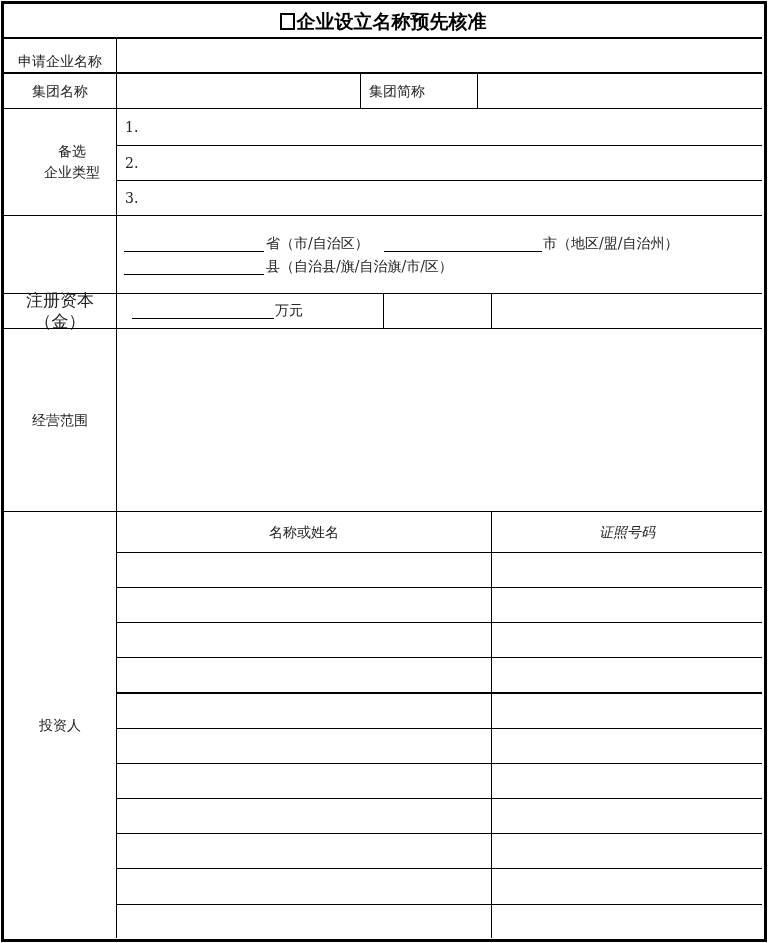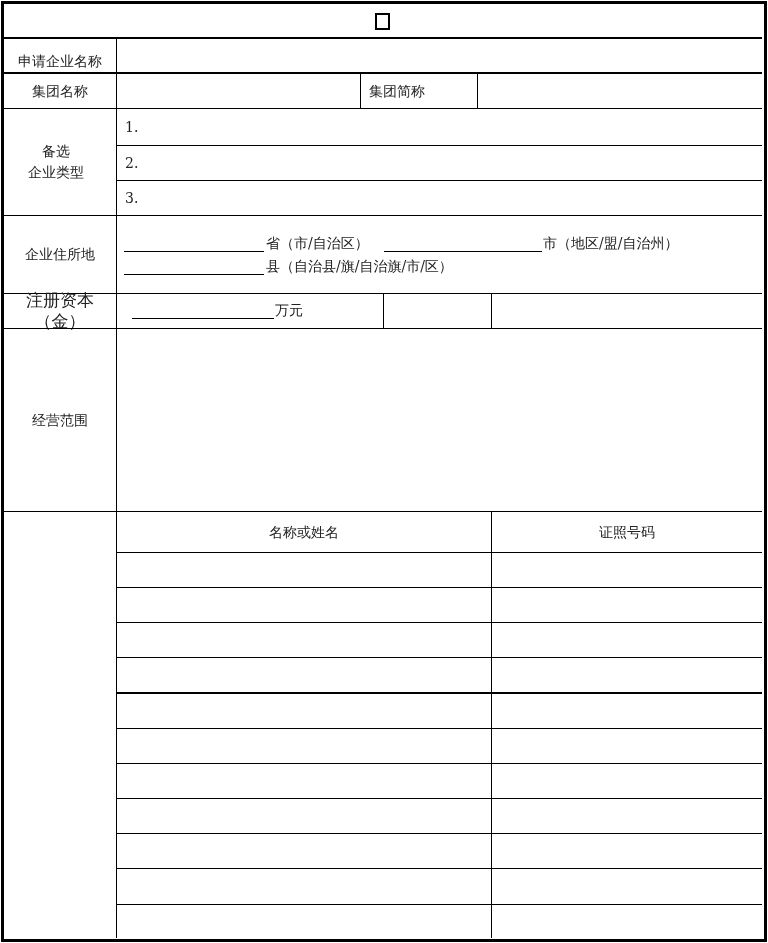--- a/index.html
+++ b/index.html
@@ -23,78 +23,79 @@
   .txt { position:absolute; font-size:14px; line-height:18px; white-space:nowrap; }
 </style>
 </head>
 <body>
 
 <div class="form">
   <div class="frame"></div>
 
   <div class="cell title" style="left:4px;top:4px;width:758px;height:34px;">
     <span class="chk"></span>
+    <span>企业设立名称预先核准</span>
   </div>
   <div class="hl" style="left:4px;top:37px;width:758px;"></div>
 
   <div class="vl" style="left:116px;top:38px;height:900px;"></div>
 
   <div class="cell" style="left:4px;top:39px;width:112px;height:44px;">申请企业名称</div>
   <div class="field" style="left:117px;top:39px;width:645px;height:34px;"></div>
   <div class="hl" style="left:4px;top:72px;width:758px;"></div>
 
   <div class="cell" style="left:4px;top:74px;width:112px;height:34px;">集团名称</div>
   <div class="field" style="left:117px;top:74px;width:243px;height:34px;"></div>
   <div class="vl" style="left:360px;top:74px;height:34px;"></div>
   <div class="cell left" style="left:361px;top:74px;width:108px;height:34px;">集团简称</div>
   <div class="vl" style="left:477px;top:74px;height:34px;"></div>
   <div class="field" style="left:478px;top:74px;width:284px;height:34px;"></div>
   <div class="hl thin" style="left:4px;top:108px;width:758px;"></div>
 
-  <div class="cell" style="left:0;top:109px;width:112px;height:106px;flex-direction:column;align-items:center;">
+  <div class="cell" style="left:16px;top:109px;width:112px;height:106px;flex-direction:column;align-items:center;">
     <span>备选</span>
     <span>企业类型</span>
   </div>
   <div class="cell left" style="left:117px;top:109px;width:637px;height:36px;">
     <span>1.</span>
   </div>
   <div class="hl thin" style="left:117px;top:145px;width:645px;"></div>
   <div class="cell left" style="left:117px;top:146px;width:637px;height:34px;">
     <span>2.</span>
   </div>
   <div class="hl thin" style="left:117px;top:180px;width:645px;"></div>
   <div class="cell left" style="left:117px;top:181px;width:637px;height:34px;">
     <span>3.</span>
   </div>
   <div class="hl thin" style="left:4px;top:215px;width:758px;"></div>
 
-  <div class="cell" style="left:4px;top:216px;width:112px;height:77px;">企业住所地</div>
   <div class="uline" style="left:124px;top:251px;width:140px;"></div>
   <div class="txt" style="left:266px;top:234px;">省（市/自治区）</div>
   <div class="uline" style="left:384px;top:251px;width:158px;"></div>
   <div class="txt" style="left:543px;top:234px;">市（地区/盟/自治州）</div>
   <div class="uline" style="left:124px;top:274px;width:140px;"></div>
   <div class="txt" style="left:266px;top:257px;">县（自治县/旗/自治旗/市/区）</div>
   <div class="hl thin" style="left:4px;top:293px;width:758px;"></div>
 
   <div class="cell" style="left:4px;top:294px;width:112px;height:34px;font-size:17px;">注册资本（金）</div>
   <div class="uline" style="left:132px;top:318px;width:142px;"></div>
   <div class="txt" style="left:275px;top:301px;">万元</div>
   <div class="vl" style="left:383px;top:294px;height:34px;"></div>
   <div class="vl" style="left:491px;top:294px;height:34px;"></div>
   <div class="field" style="left:492px;top:294px;width:270px;height:34px;"></div>
   <div class="hl thin" style="left:4px;top:328px;width:758px;"></div>
 
   <div class="cell" style="left:4px;top:329px;width:112px;height:182px;">经营范围</div>
   <div class="field" style="left:117px;top:329px;width:645px;height:182px;"></div>
   <div class="hl thin" style="left:4px;top:511px;width:758px;"></div>
 
+  <div class="cell" style="left:4px;top:512px;width:112px;height:426px;">投资人</div>
   <div class="vl" style="left:491px;top:512px;height:426px;"></div>
   <div class="cell" style="left:117px;top:512px;width:374px;height:40px;">名称或姓名</div>
-  <div class="cell" style="left:492px;top:512px;width:270px;height:40px;">证照号码</div>
+  <div class="cell" style="left:492px;top:512px;width:270px;height:40px;font-style:italic;">证照号码</div>
 
   <div class="hl thin" style="left:117px;top:552px;width:645px;"></div>
   <div class="hl thin" style="left:117px;top:587px;width:645px;"></div>
   <div class="hl thin" style="left:117px;top:622px;width:645px;"></div>
   <div class="hl thin" style="left:117px;top:657px;width:645px;"></div>
   <div class="hl" style="left:117px;top:692px;width:645px;"></div>
   <div class="hl thin" style="left:117px;top:728px;width:645px;"></div>
   <div class="hl thin" style="left:117px;top:763px;width:645px;"></div>
   <div class="hl thin" style="left:117px;top:798px;width:645px;"></div>
   <div class="hl thin" style="left:117px;top:833px;width:645px;"></div>

